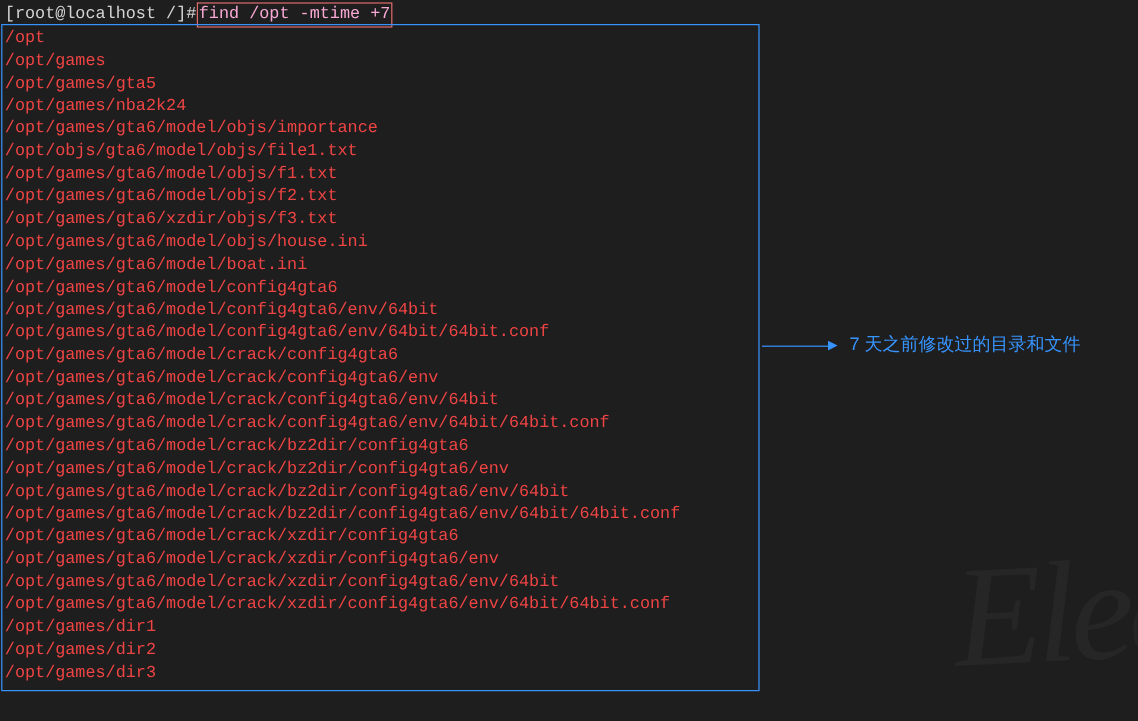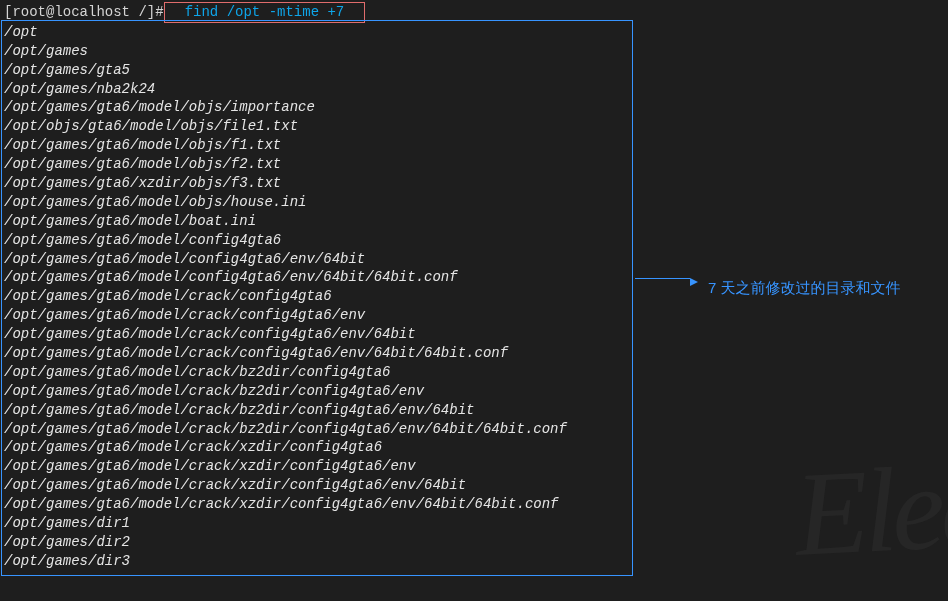--- a/index.html
+++ b/index.html
@@ -25,44 +25,43 @@
       display: flex;
       align-items: center;
       flex-wrap: wrap;
       text-align: right;
     }
     .prompt-text {
       color: #d4d4d4;
     }
     .command-highlight {
       border: 1px solid #e06c6c;
-      padding: 0 20px;
-      color: #0ea5e9;
+      padding: 0 1px;
+      color: #f9a8d4;
       display: inline-block;
     }
     .output-line {
-      color: #e5e5e5;
+      color: #ef4444;
       white-space: pre;
-      font-style: italic;
     }
     .output-box {
       position: absolute;
       top: 20px;
       left: 1px;
       width: 632px;
       height: 556px;
       border: 1px solid #3794ff;
       pointer-events: none;
     }
     .annotation-arrow {
       position: absolute;
       top: 278px;
       left: 635px;
       display: flex;
-      align-items: flex-start;
+      align-items: center;
     }
     .arrow-line {
       width: 55px;
       height: 1px;
       background-color: #3794ff;
       position: relative;
     }
     .arrow-head {
       width: 0;
       height: 0;

